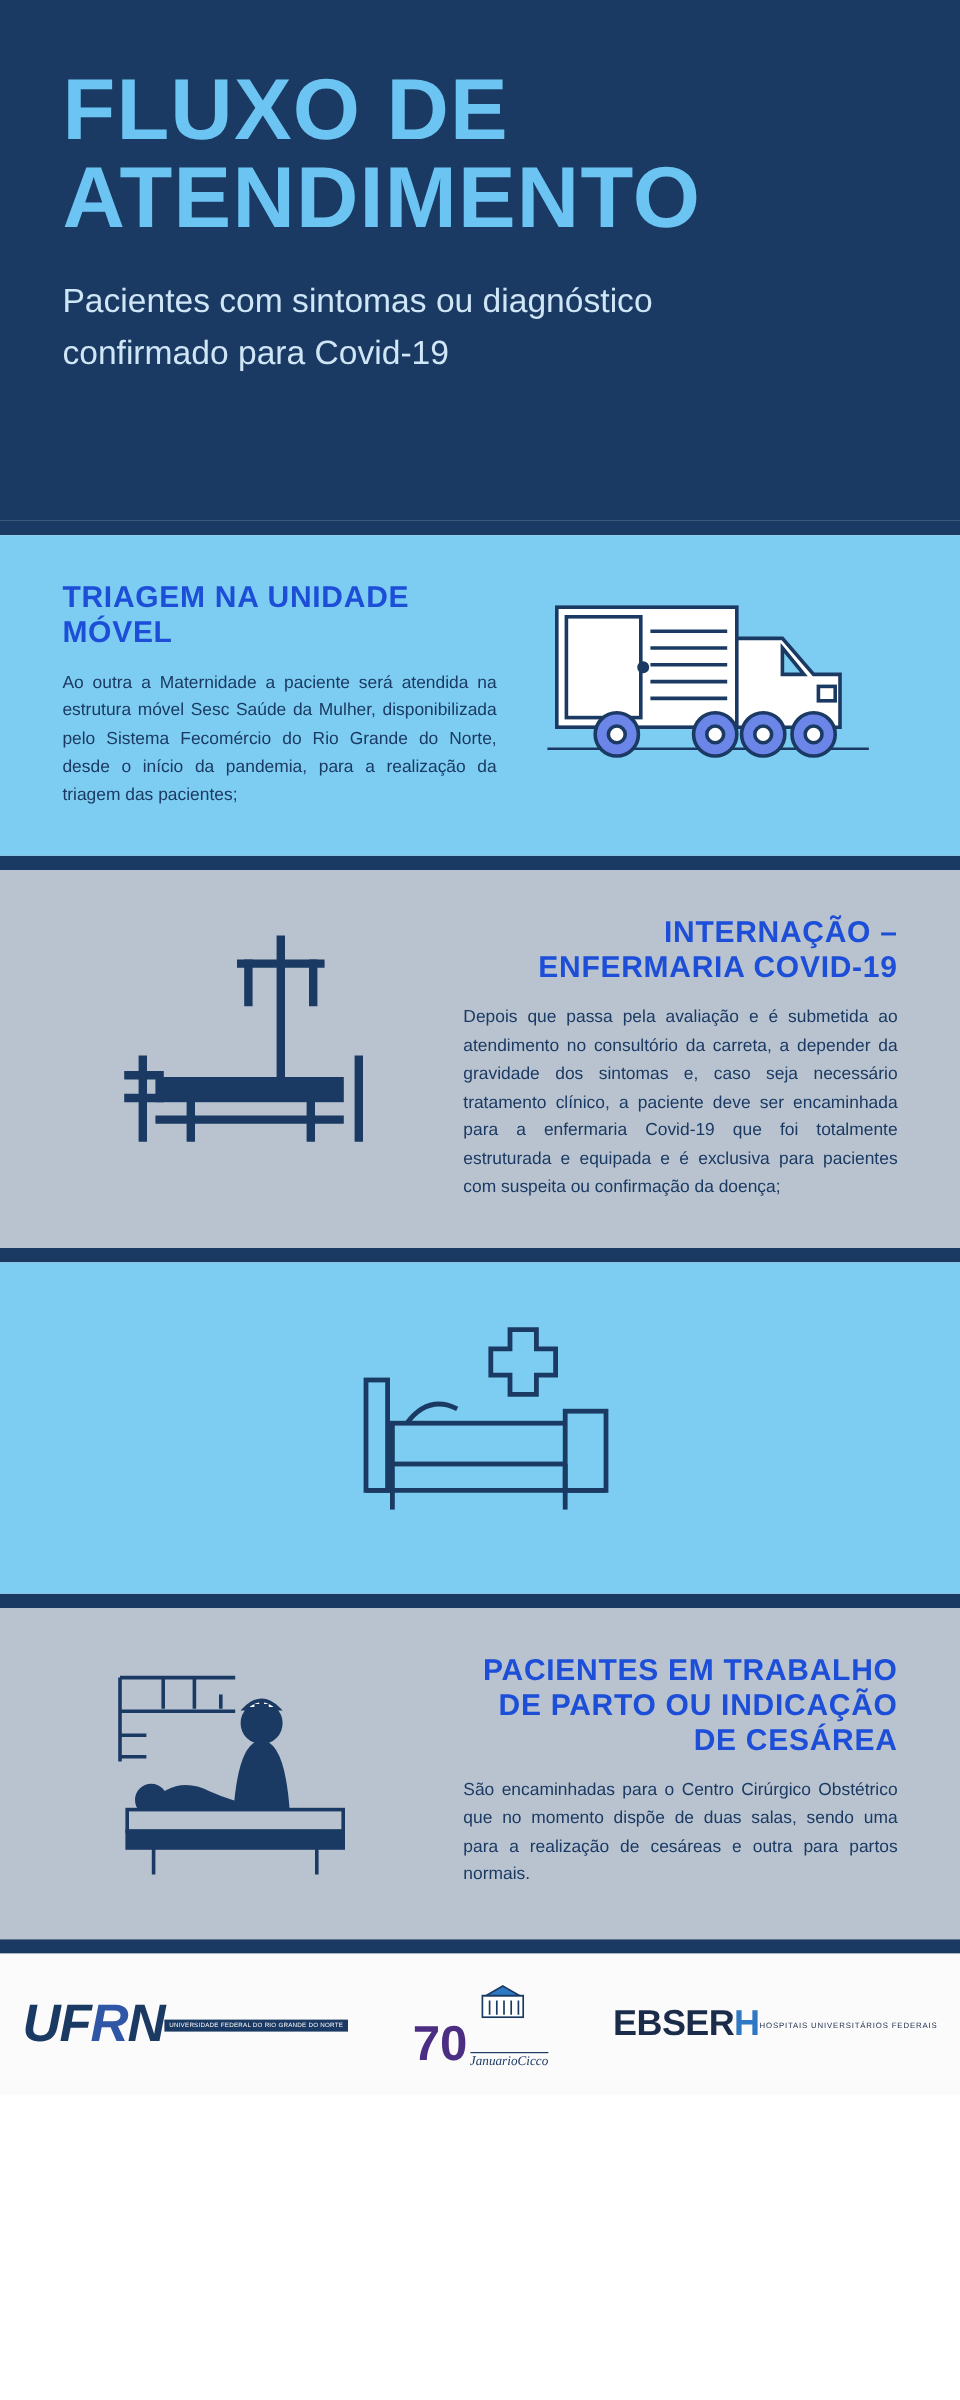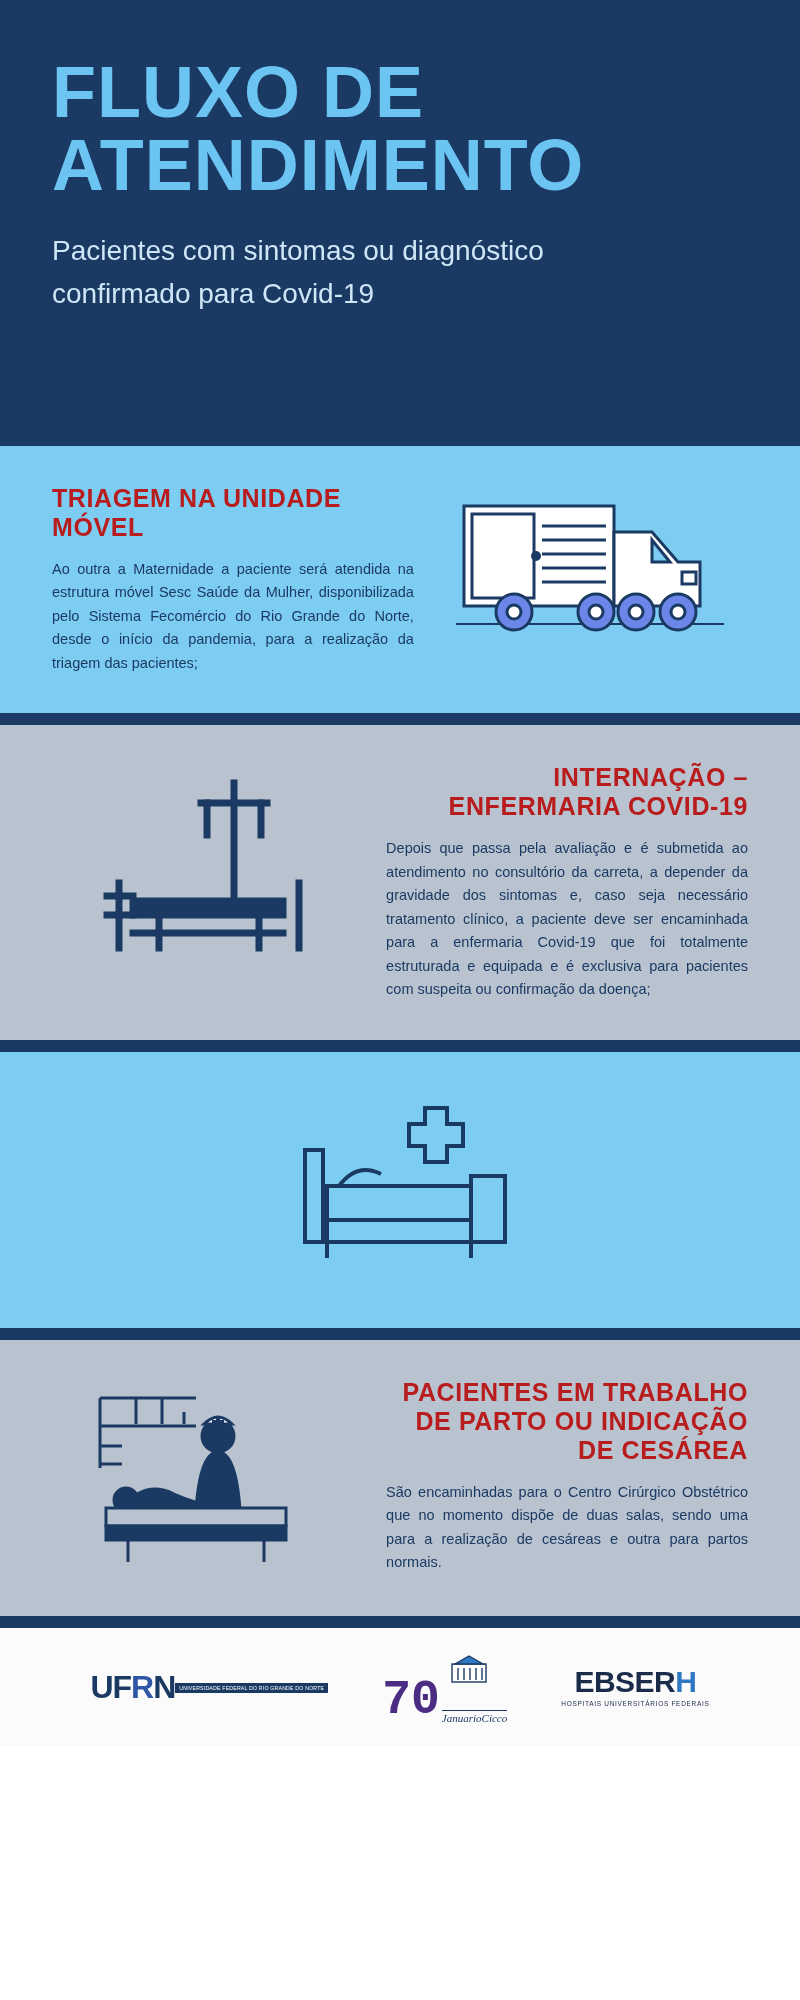--- a/index.html
+++ b/index.html
@@ -49,21 +49,21 @@
     gap: 20px;
   }
   .sec-blue  { background: #7dcdf2; }
   .sec-gray  { background: #b8c3cf; }
   .divider   { height: 12px; background: #1b3a63; }
 
   .col-text { width: 52%; }
   .col-art  { flex: 1; display: flex; align-items: center; justify-content: center; }
 
   .sec-title {
-    color: #b91c1c;
+    color: #1d4ed8;
     font-size: 25px;
     font-weight: bold;
     line-height: 1.16;
     letter-spacing: 0.6px;
     text-transform: uppercase;
     margin-bottom: 16px;
   }
   .sec-body {
     color: #1b3a63;
     font-size: 14.5px;
@@ -79,44 +79,44 @@
     height: 118px;
     background: #fbfbfb;
     display: flex;
     align-items: center;
     justify-content: center;
     gap: 54px;
   }
   .logo { display: flex; align-items: center; justify-content: center; }
   .ufrn-wrap { text-align: center; }
   .ufrn-text {
-    font-size: 32px; font-weight: bold; 
+    font-size: 44px; font-weight: bold; font-style: italic;
     color: #1b3a63; letter-spacing: -1px; line-height: 1;
   }
   .ufrn-text .r { color: #2f57a6; }
   .ufrn-bar {
     margin-top: 3px;
     background: #1b3a63;
     color: #ffffff;
     font-size: 5.2px;
     letter-spacing: 0.2px;
     padding: 2px 4px;
     white-space: nowrap;
   }
   .jc-wrap { display: flex; align-items: flex-end; gap: 2px; }
   .jc-70 {
-    font-size: 48px; font-weight: bold; color: #4b2e83; line-height: 1;
-    font-family: Liberation Mono, monospace;
+    font-size: 41px; font-weight: bold; color: #4b2e83; line-height: 1;
+    font-family: Liberation Sans, sans-serif;
   }
   .jc-name {
     font-family: "Liberation Serif", serif;
     font-size: 11px; color: #1b3a63; font-style: italic;
     border-top: 1px solid #1b3a63; padding-top: 1px; margin-top: 16px;
   }
-  .ebserh-wrap { text-align: right; flex-direction: column; }
+  .ebserh-wrap { text-align: right; }
   .ebserh-text {
     font-size: 30px; font-weight: bold; color: #1b2b4a; letter-spacing: -0.5px; line-height: 1;
   }
   .ebserh-text .h { color: #2f78c4; }
   .ebserh-sub {
     font-size: 6.5px; color: #1b2b4a; letter-spacing: 0.7px; margin-top: 3px;
   }
 </style>
 </head>
 <body>

